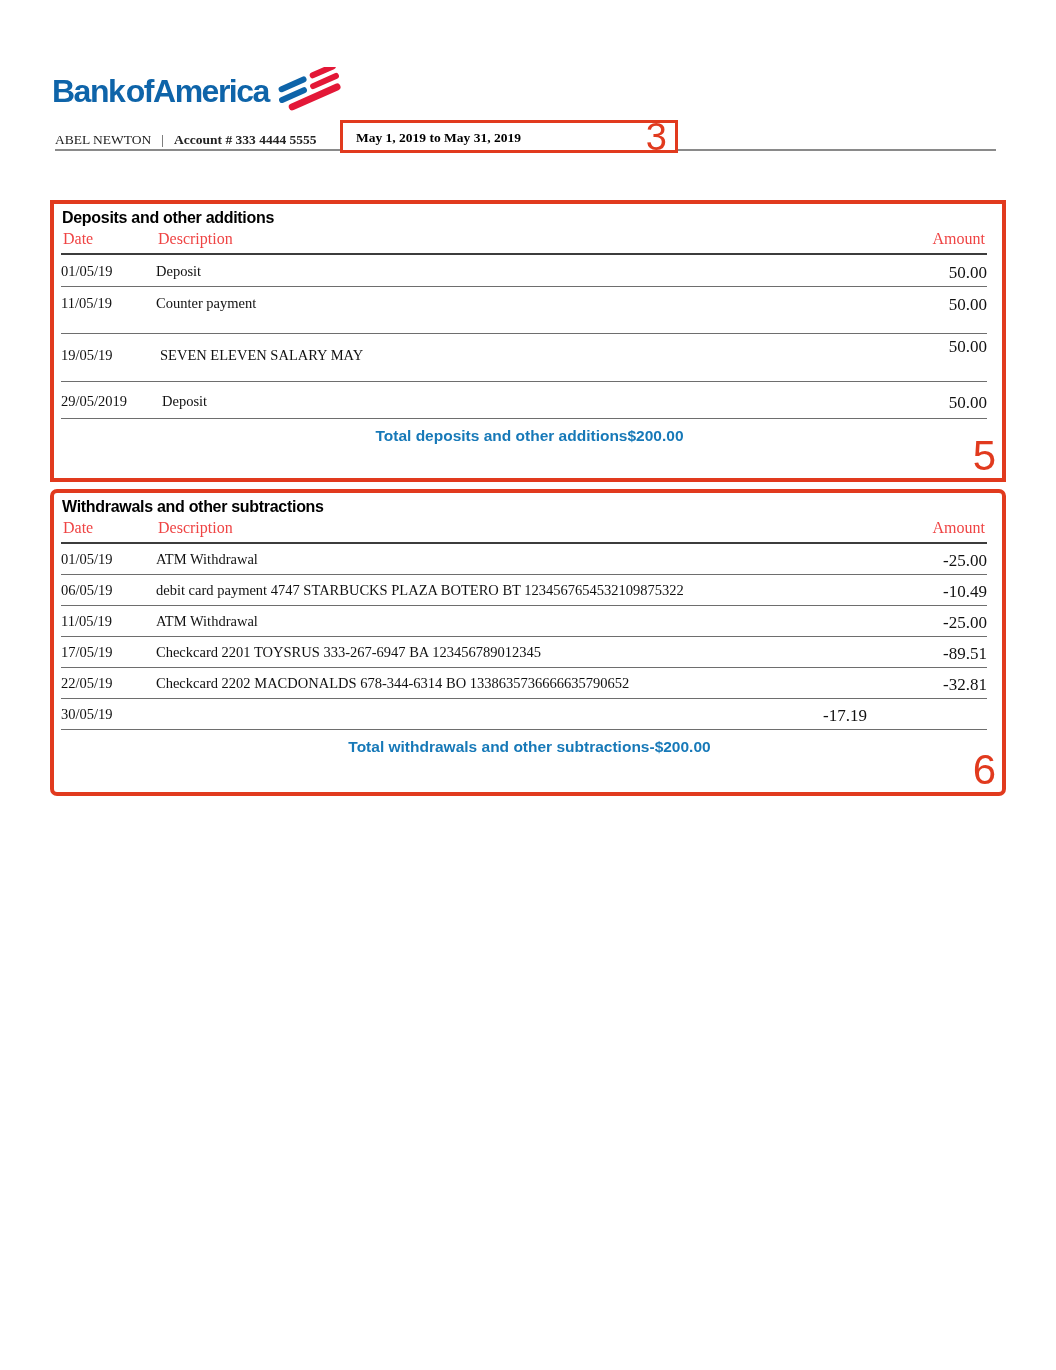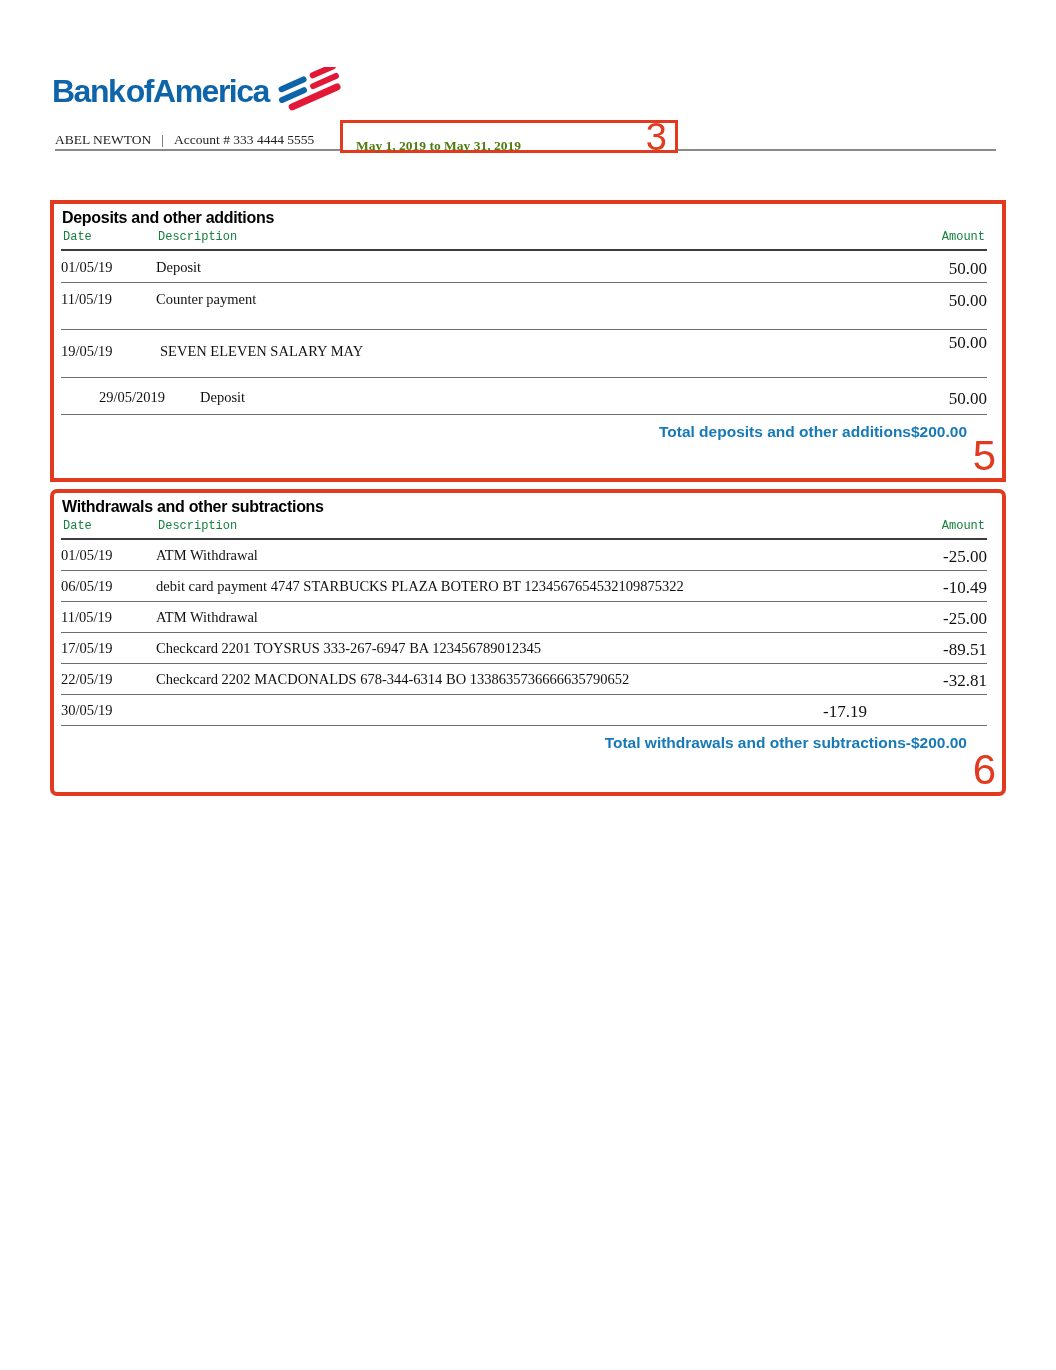--- a/index.html
+++ b/index.html
@@ -19,37 +19,36 @@
     font-weight:bold;font-size:32px;letter-spacing:-1.5px;word-spacing:-6px;
     color:#0e64a9;line-height:1.1;
   }
   .logo-flag{margin-left:6px;margin-top:-7px;}
 
   .account-line{
     position:absolute;left:55px;top:132px;
     font-size:13.5px;color:#222;white-space:nowrap;
   }
   .account-line .sep{margin:0 10px;color:#444;}
-  .account-line .acct{font-weight:normal;}
+  .account-line .acct{font-weight:bold;}
 
   .header-rule{
     position:absolute;left:55px;top:149px;width:941px;height:2px;
     background:#8a8a8a;
   }
 
   .period-box{
     position:absolute;left:340px;top:120px;width:338px;height:33px;
     border:3px solid #e13a1e;background:#ffffff;z-index:3;
     box-sizing:border-box;
   }
   .period-text{
     position:absolute;left:13px;top:7px;
-    font-family:"Liberation Serif", serif;font-weight:bold;font-size:13.5px;color:#4d7c0f;
+    font-family:"Liberation Serif", serif;font-weight:bold;font-size:13.5px;color:#000000;
     white-space:nowrap;
-    margin-top:8px;
   }
   .annot{
     font-family:"Liberation Sans", sans-serif;
     color:#e13a1e;line-height:1;font-weight:400;
   }
   .period-box .annot{
     position:absolute;right:8px;top:-5px;font-size:38px;
   }
 
   
@@ -64,22 +63,22 @@
   .section-inner{margin:0 15px 0 7px;position:relative;}
 
   .section-title{
     font-family:"Liberation Sans", sans-serif;
     font-size:16px;font-weight:700;letter-spacing:-0.3px;
     color:#000000;
     padding:5px 0 1px 1px;line-height:1.15;
   }
   .thead{
     display:grid;grid-template-columns:95px 1fr 120px;
-    font-family:Liberation Mono, monospace;
-    font-size:12px;color:#15803d;
+    font-family:Liberation Serif, serif;
+    font-size:16px;color:#ef4444;
     padding:2px 2px 5px 2px;
     border-bottom:2px solid #3c3c3c;
   }
   .thead .col-amt{text-align:right;}
 
   .trow{
     display:grid;grid-template-columns:95px 1fr 120px;
     border-bottom:1.5px solid #6e6e6e;
     box-sizing:border-box;
     font-size:14.5px;color:#111;
@@ -89,28 +88,28 @@
 
   
   .section-deposits .trow:nth-child(1){height:32px;}
   .section-deposits .trow:nth-child(2){height:47px;}
   .section-deposits .trow:nth-child(3){height:48px;}
   .section-deposits .trow:nth-child(3) .cell-date,
   .section-deposits .trow:nth-child(3) .cell-desc{padding-top:13px;}
   .section-deposits .trow:nth-child(3) .cell-desc{padding-left:4px;}
   .section-deposits .trow:nth-child(3) .cell-amt{padding-top:3px;}
   .section-deposits .trow:nth-child(4){height:37px;}
-  .section-deposits .trow:nth-child(4) .cell{padding-top:11px;margin-left:38px;}
+  .section-deposits .trow:nth-child(4) .cell{padding-top:11px;}
   .section-deposits .trow:nth-child(4) .cell-desc{padding-left:6px;}
 
   .section-withdrawals .trow{height:31px;}
   .section-withdrawals .trow .cell{padding-top:7px;}
 
   .total-row{
-    display:flex;justify-content:flex-end;align-items:flex-start;
+    display:flex;justify-content:center;align-items:flex-start;
     font-family:"Liberation Sans", sans-serif;
     font-weight:bold;color:#1779b8;
     padding:8px 2px 0 2px;font-size:15.5px;margin-left:29px;
   }
   .total-row .total-amt{padding-right:18px;}
 
   .section .annot-corner{
     position:absolute;right:6px;bottom:1px;font-size:42px;
   }
 

